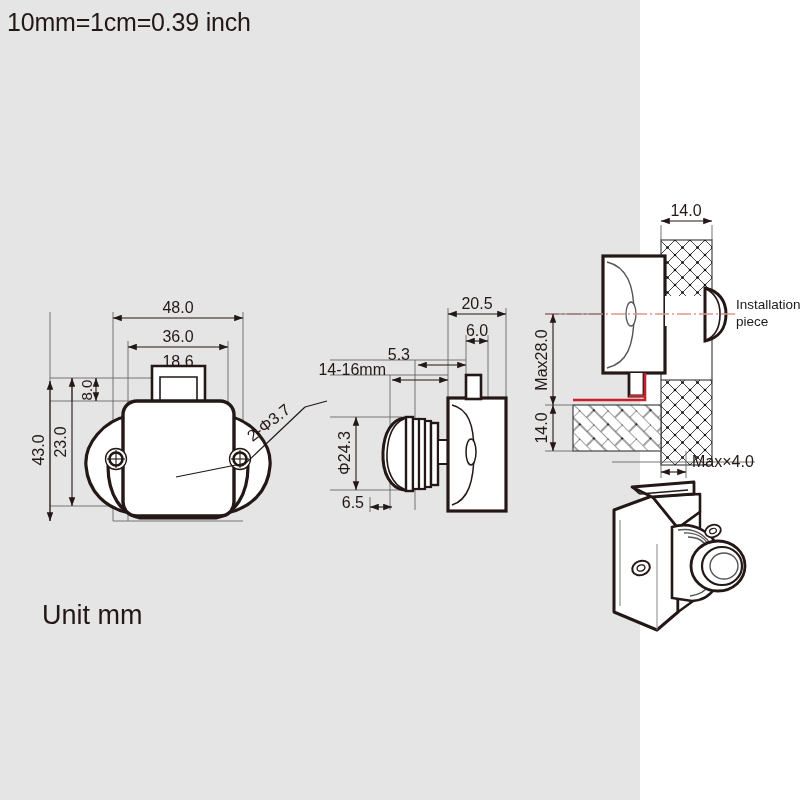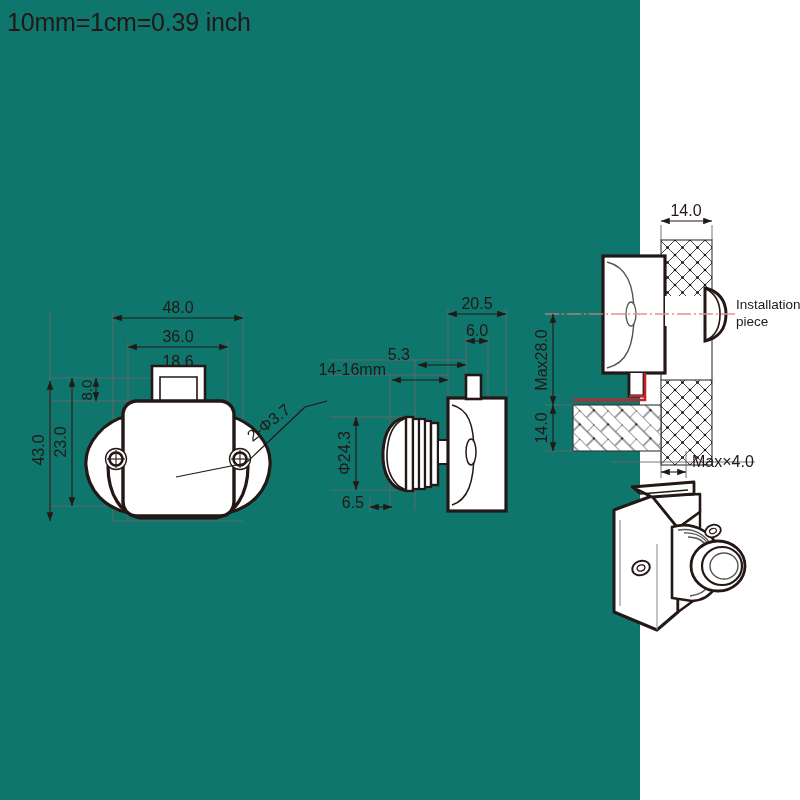--- a/index.html
+++ b/index.html
@@ -1,21 +1,21 @@
 <!DOCTYPE html>
 <html><head>
 <meta charset="utf-8">
 <style>
   html,body{margin:0;padding:0;background:#ffffff;}
   body{
     width:800px;height:800px;overflow:hidden;
     font-family:"Liberation Sans","DejaVu Sans",sans-serif;
     color:#231815;
   }
-  #page{position:relative;width:640px;height:800px;background:#0f766e;}
+  #page{position:relative;width:640px;height:800px;background:#e5e5e5;}
 
   .hdr{
     position:absolute;left:7px;top:9px;
     font-size:25px;line-height:1.1;font-weight:400;
     color:#231815;letter-spacing:-0.2px;white-space:nowrap;
   }
   .unit{
     position:absolute;left:42px;top:601px;
     font-size:27px;line-height:1.1;color:#231815;white-space:nowrap;
   }
@@ -28,20 +28,21 @@
   svg text{font-family:"Liberation Sans","DejaVu Sans",sans-serif;fill:#231815;}
   .dimtxt{font-size:16px;}
   .dimtxt.sm{font-size:15px;}
 </style>
 </head>
 <body>
 
 <div id="page">
 
   <div class="hdr">10mm=1cm=0.39 inch</div>
+  <div class="unit">Unit mm</div>
   <div class="note">Installation piece</div>
 
   <svg class="cad" viewBox="0 0 800 800">
     <defs>
       <pattern id="xhatch" width="15" height="15" patternUnits="userSpaceOnUse">
         <rect width="15" height="15" fill="#fff"></rect>
         <path d="M0 0 L15 15 M15 0 L0 15" stroke="#444" stroke-width="1"></path>
         <circle cx="0" cy="0" r="1.3" fill="#111"></circle>
         <circle cx="15" cy="0" r="1.3" fill="#111"></circle>
         <circle cx="0" cy="15" r="1.3" fill="#111"></circle>

